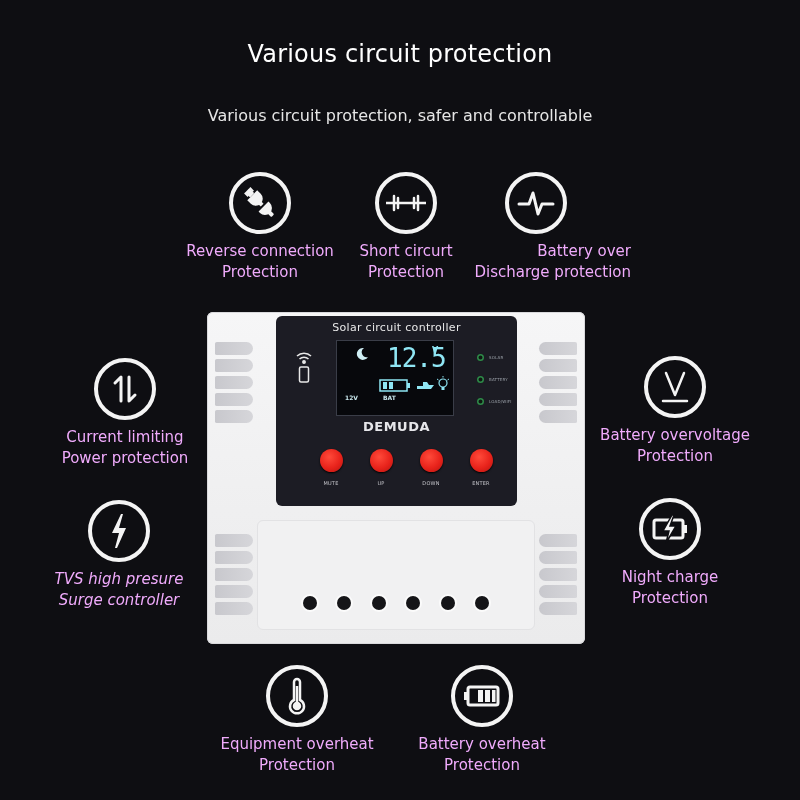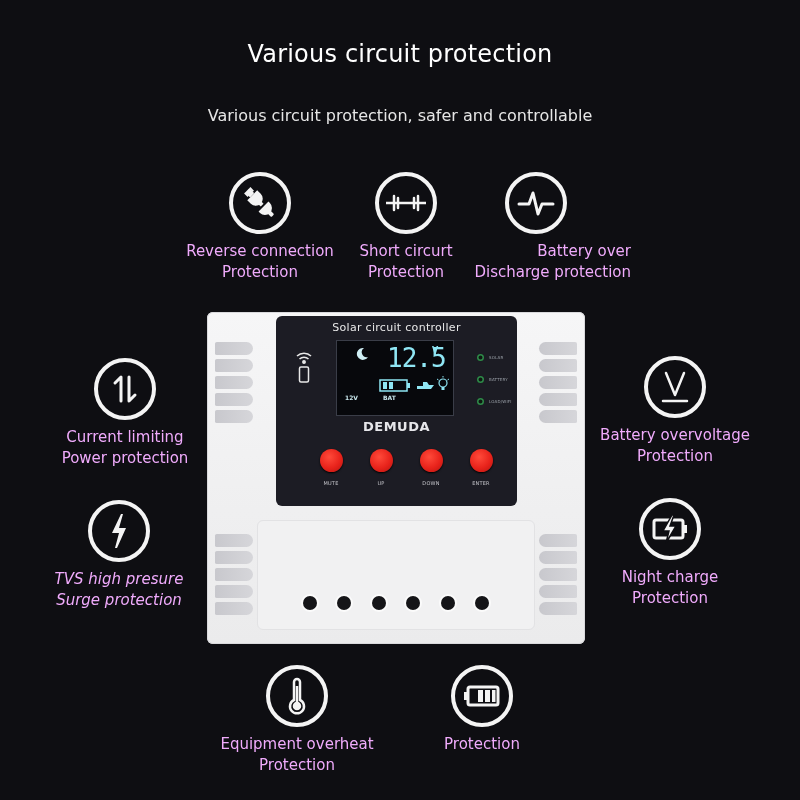--- a/index.html
+++ b/index.html
@@ -132,21 +132,21 @@
 </div>
 
 <div class="feature" style="left:24px; top:500px;font-style:italic;">
   <div class="ring">
     <svg viewBox="0 0 40 40" fill="#f4f4f4">
       <polygon points="22,3 13,22 20,22 16,37 18,37 27,17 20,17 24,3"></polygon>
     </svg>
   </div>
   <div class="label">
     <div>TVS high presure</div>
-    <div>Surge protection</div>
+    <div>Surge controller</div>
   </div>
 </div>
 
 <div class="feature" style="left:580px; top:356px;">
   <div class="ring">
     <svg viewBox="0 0 40 40" fill="none" stroke="#f4f4f4" stroke-width="2.5" stroke-linecap="round" stroke-linejoin="round">
       <polyline points="11,6 20,28 29,6"></polyline>
       <line x1="8" y1="34" x2="32" y2="34"></line>
     </svg>
   </div>
@@ -188,20 +188,21 @@
   <div class="ring">
     <svg viewBox="0 0 40 40">
       <rect x="6" y="11" width="30" height="18" rx="2" fill="none" stroke="#f4f4f4" stroke-width="3"></rect>
       <rect x="2" y="16" width="4" height="8" fill="#f4f4f4"></rect>
       <rect x="16" y="14" width="5" height="12" fill="#f4f4f4"></rect>
       <rect x="23" y="14" width="5" height="12" fill="#f4f4f4"></rect>
       <rect x="30" y="14" width="3.5" height="12" fill="#f4f4f4"></rect>
     </svg>
   </div>
   <div class="label">
+    <div>Battery overheat</div>
     <div>Protection</div>
   </div>
 </div>
 
 <div class="device">
   <div class="vent-group vl1">
     <div class="vent"></div>
       <div class="vent"></div>
       <div class="vent"></div>
       <div class="vent"></div>

